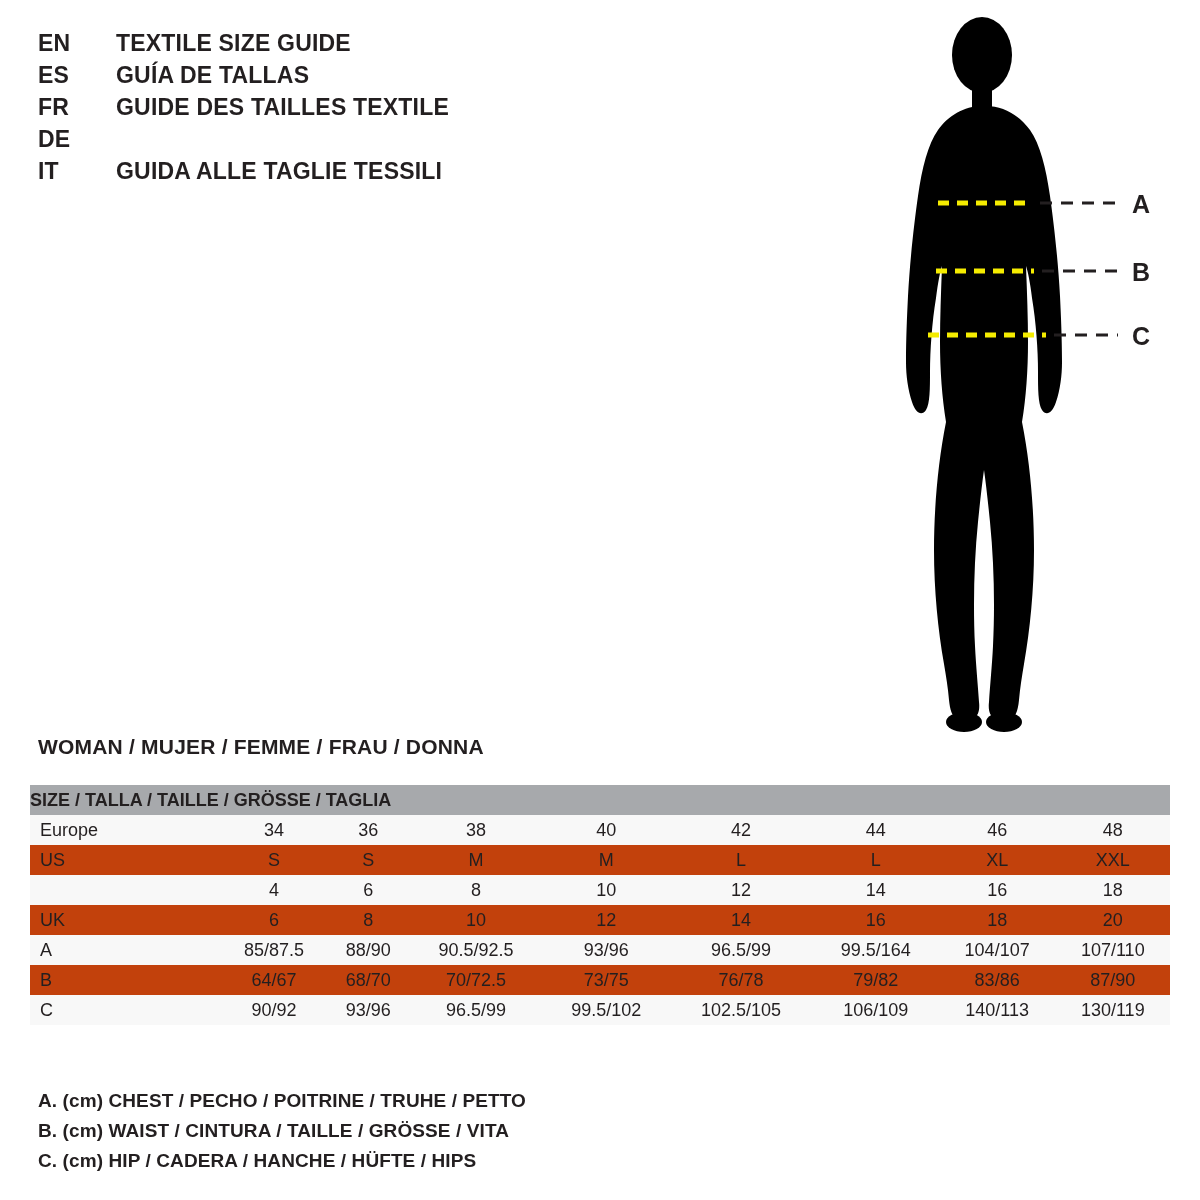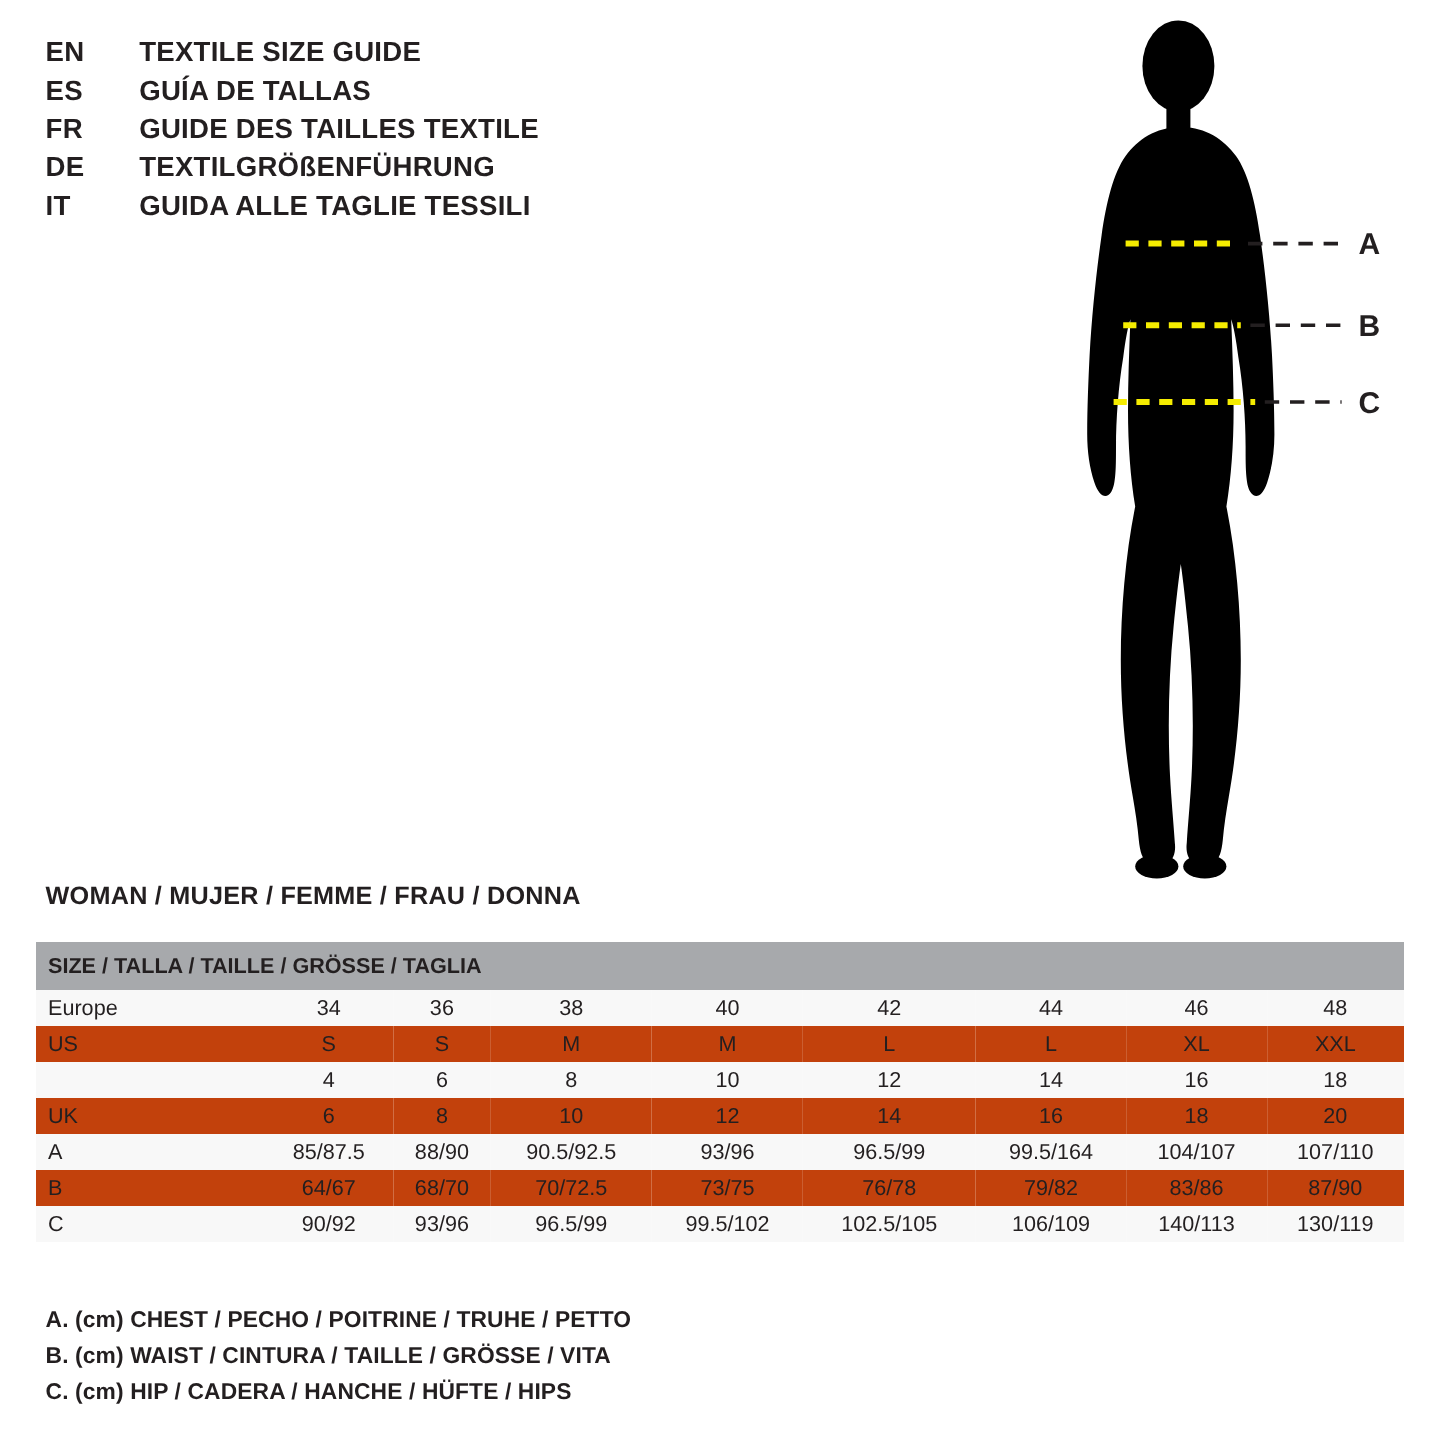--- a/index.html
+++ b/index.html
@@ -87,23 +87,23 @@
     height: 30px;
     text-align: center;
     font-weight: normal;
   }
   #size-table tr.header-row {
     background: #a7a9ac;
   }
   #size-table tr.header-row td {
     text-align: left;
     font-weight: bold;
-    padding-left: 10px;
+    padding-left: 0;
     font-size: 18px;
-    height: 40px;
+    height: 30px;
   }
   #size-table tr.band-a {
     background: #c2410c;
   }
   #size-table tr.band-b {
     background: #f8f8f8;
   }
   #size-table td.rowlabel {
     text-align: left;
     padding-left: 10px;
@@ -137,21 +137,20 @@
   <div class="title-row">
     <span class="title-lang">ES</span>
     <span class="title-text">GUÍA DE TALLAS</span>
   </div>
   <div class="title-row">
     <span class="title-lang">FR</span>
     <span class="title-text">GUIDE DES TAILLES TEXTILE</span>
   </div>
   <div class="title-row">
     <span class="title-lang">DE</span>
-    <span class="title-text">TEXTILGRÖßENFÜHRUNG</span>
   </div>
   <div class="title-row">
     <span class="title-lang">IT</span>
     <span class="title-text">GUIDA ALLE TAGLIE TESSILI</span>
   </div>
 </div>
 
 <div id="figure-area">
   <svg id="figure-svg" width="330" height="740" viewBox="0 0 330 740">
 

